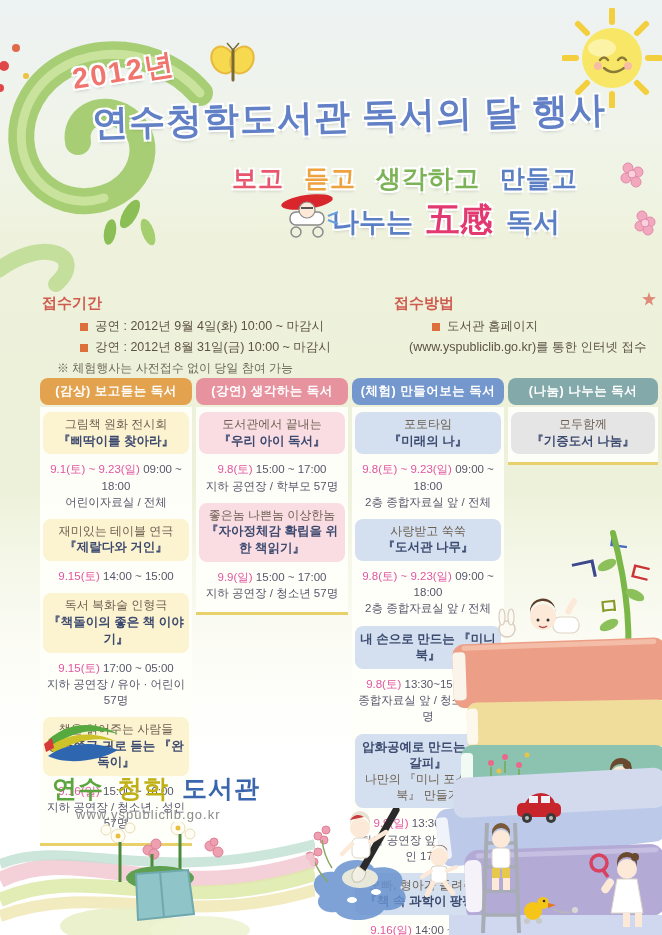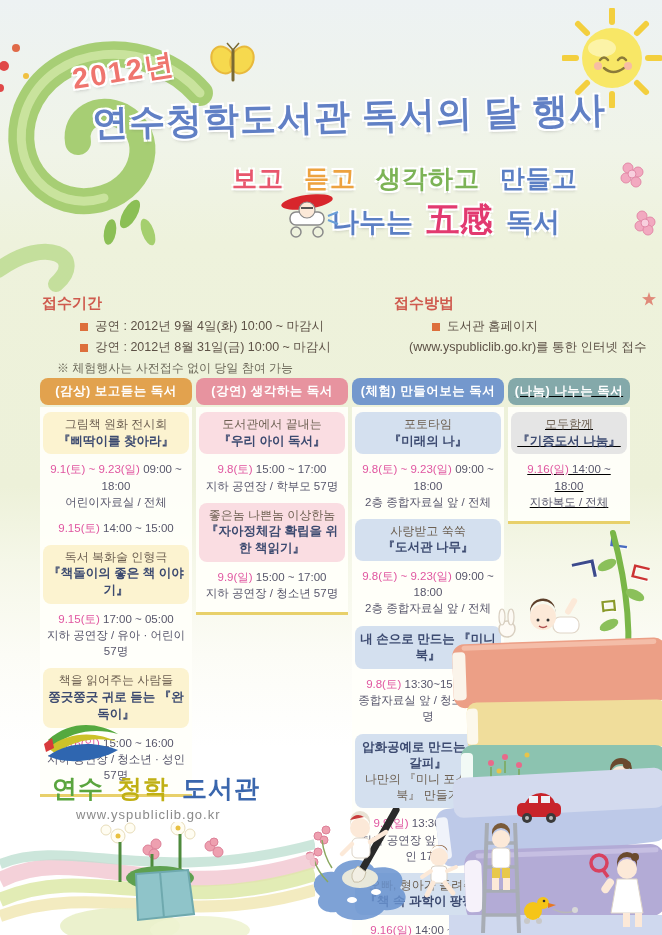--- a/index.html
+++ b/index.html
@@ -23,21 +23,21 @@
   .info-block{ position:absolute; width:305px; }
   .info-period{ left:42px; top:294px; }
   .info-method{ left:352px; top:294px;margin-left:42px; }
   .info-title{ color:#cf5a4e; font-weight:bold; font-size:15px; margin-bottom:5px;}
   .info-item{ font-size:12.5px; color:#5d5146; margin:4px 0; display:flex; align-items:center;padding-left:38px;}
   .bullet{ display:inline-block; width:8px; height:8px; background:#dd6f3c; margin-right:7px; flex:none;}
   .info-note{ font-size:12px; color:#6d6a5a; margin-left:15px; margin-top:3px;}
   .info-line2{ font-size:12.5px; color:#5d5146; margin-left:15px; margin-top:2px;}
   
   .col{ position:absolute; top:378px; width:152px; }
-  .colx0{left:40px;} .colx1{left:196px;} .colx2{left:352px;} .colx3{left:508px; width:122px;text-decoration:underline;}
+  .colx0{left:40px;} .colx1{left:196px;} .colx2{left:352px;} .colx3{left:508px; width:150px;}
   .col-head{ height:27px; border-radius:8px; color:#fff; font-weight:bold; font-size:12.5px;
     display:flex; align-items:center; justify-content:center; letter-spacing:.5px;}
   .c0h{background:#e2a24e;} .c1h{background:#e7939f;} .c2h{background:#7498cd;} .c3h{background:#84a9aa;}
   .col-panel{ background:rgba(255,255,250,.93); border-bottom:3px solid #e8d06a; padding:2px 3px 5px; margin-top:2px;}
   .event-title{ border-radius:8px; text-align:center; padding:5px 2px; margin:3px 0;}
   .c0t{background:#fcf3d0;} .c1t{background:#fadde2;} .c2t{background:#d4e0ef;} .c3t{background:#e5e5e5;}
   .t1{ font-size:12px; color:#6d6052; line-height:1.3;}
   .t2{ font-size:12.5px; color:#3c4a70; font-weight:bold; line-height:1.35;}
   .event-meta{ text-align:center; padding:4px 1px 6px; font-size:11.5px; line-height:1.4; color:#57566b;}
   .date{ color:#e055a0;}
@@ -171,20 +171,24 @@
     <div class="col-panel">
       <div class="event-title c0t">
         <div class="t1">그림책 원화 전시회</div>
         <div class="t2">『삐딱이를 찾아라』</div>
       </div>
       <div class="event-meta">
         <div><span class="date">9.1(토) ~ 9.23(일)</span>
         <span>09:00 ~ 18:00</span></div>
         <div>어린이자료실 / 전체</div>
       </div>
+      <div class="event-title c0t">
+        <div class="t1">재미있는 테이블 연극</div>
+        <div class="t2">『제랄다와 거인』</div>
+      </div>
       <div class="event-meta">
         <div><span class="date">9.15(토)</span>
         <span>14:00 ~ 15:00</span></div>
       </div>
       <div class="event-title c0t">
         <div class="t1">독서 복화술 인형극</div>
         <div class="t2">『책돌이의 좋은 책 이야기』</div>
       </div>
       <div class="event-meta">
         <div><span class="date">9.15(토)</span>
@@ -276,25 +280,20 @@
       </div>
     </div>
   </div>
 
   <div class="col colx3">
     <div class="col-head c3h">(나눔)  나누는 독서</div>
     <div class="col-panel">
       <div class="event-title c3t">
         <div class="t1">모두함께</div>
         <div class="t2">『기증도서 나눔』</div>
-      </div>
-      <div class="event-meta">
-        <div><span class="date">9.16(일)</span>
-        <span>14:00 ~ 18:00</span></div>
-        <div>지하복도 / 전체</div>
       </div>
     </div>
   </div>
 
   <div class="letter lt-g">ㄱ</div>
   <div class="letter lt-n">ㄴ</div>
   <div class="letter lt-d">ㄷ</div>
   <div class="letter lt-m">ㅁ</div>
 
   <svg class="deco" style="left:395px;top:525px;" width="267" height="410" viewBox="0 0 267 410">

